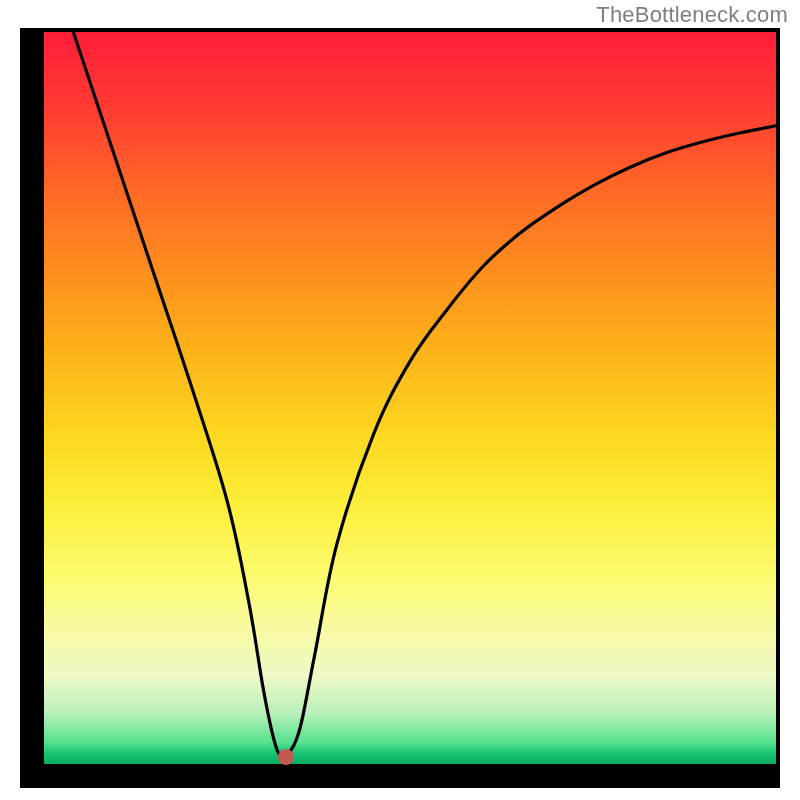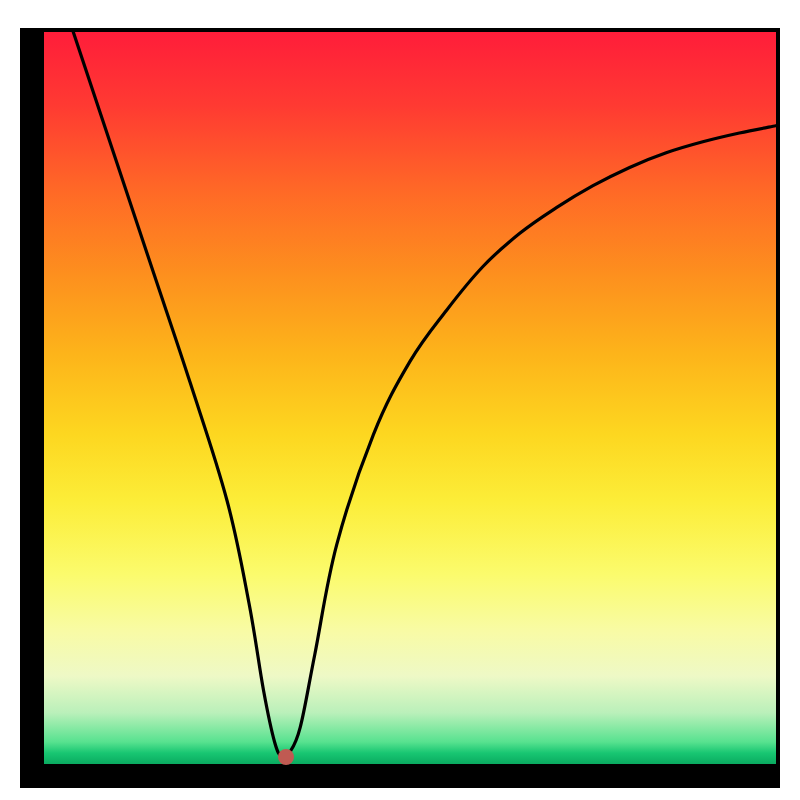--- a/index.html
+++ b/index.html
@@ -69,20 +69,21 @@
     height: 16px;
     border-radius: 50%;
     background: #c05a52;
     transform: translate(-50%, -50%);
   }
 </style>
 </head>
 <body>
 
 <div class="container">
+  <div class="watermark">TheBottleneck.com</div>
   <div class="frame">
     <div class="plot">
       <svg class="curve" viewBox="0 0 732 732" preserveAspectRatio="none">
         <path id="curvePath" d="M 29.28 0 C 37.1856 23.7168, 58.7064 88.2792, 73.2 131.76 C 87.6936 175.24079999999998, 96.624 202.03199999999993, 109.8 241.55999999999995 C 122.976 281.08799999999997, 133.22400000000002 310.5144, 146.4 351.36 C 159.576 392.2056, 172.4592 428.952, 183 468.48 C 193.5408 508.00800000000004, 198.372 536.7024, 204.96 570.96 C 211.548 605.2176000000001, 214.98839999999998 633.7656, 219.6 658.8 C 224.2116 683.8344, 227.286 698.1816, 230.58 710.04 C 233.87400000000002 721.8983999999999, 235.2648 722.7035999999999, 237.9 724.68 C 240.5352 726.6564, 241.92600000000004 726.2904, 245.22000000000003 721.02 C 248.514 715.7496, 251.5884 713.1876, 256.2 695.4 C 260.8116 677.6124, 264.25199999999995 655.1400000000001, 270.84 622.2 C 277.428 589.26, 282.2592 551.928, 292.8 512.4 C 303.3408 472.87199999999996, 316.22400000000005 435.53999999999996, 329.40000000000003 402.59999999999997 C 342.576 369.65999999999997, 352.824 351.7992, 366 329.4 C 379.176 307.00079999999997, 389.42400000000004 295.28880000000004, 402.6 278.16 C 415.776 261.0312, 426.024 248.07479999999995, 439.2 234.23999999999995 C 452.376 220.40519999999995, 462.624 211.84080000000006, 475.8 201.30000000000007 C 488.976 190.75920000000008, 499.224 184.24439999999996, 512.4 175.67999999999995 C 525.576 167.11559999999994, 535.824 160.9668, 549 153.72000000000003 C 562.176 146.47320000000005, 572.424 141.34920000000008, 585.6 135.42000000000007 C 598.7760000000001 129.49080000000006, 609.0239999999999 125.39159999999997, 622.1999999999999 120.77999999999997 C 635.376 116.16839999999998, 645.624 113.35752000000006, 658.8000000000001 109.80000000000007 C 671.9760000000001 106.24248000000007, 682.2239999999999 103.91471999999997, 695.4 101.01599999999996 C 708.576 98.11727999999995, 725.412 95.01360000000001, 732 93.69600000000003" stroke="#000000" stroke-width="3.2" fill="none" stroke-linejoin="round" stroke-linecap="round"></path>
       </svg>
       <div id="marker" class="marker" style="left: 241.56px; top: 724.68px; background: rgb(192, 90, 82);"></div>
     </div>
   </div>
 </div>
 

